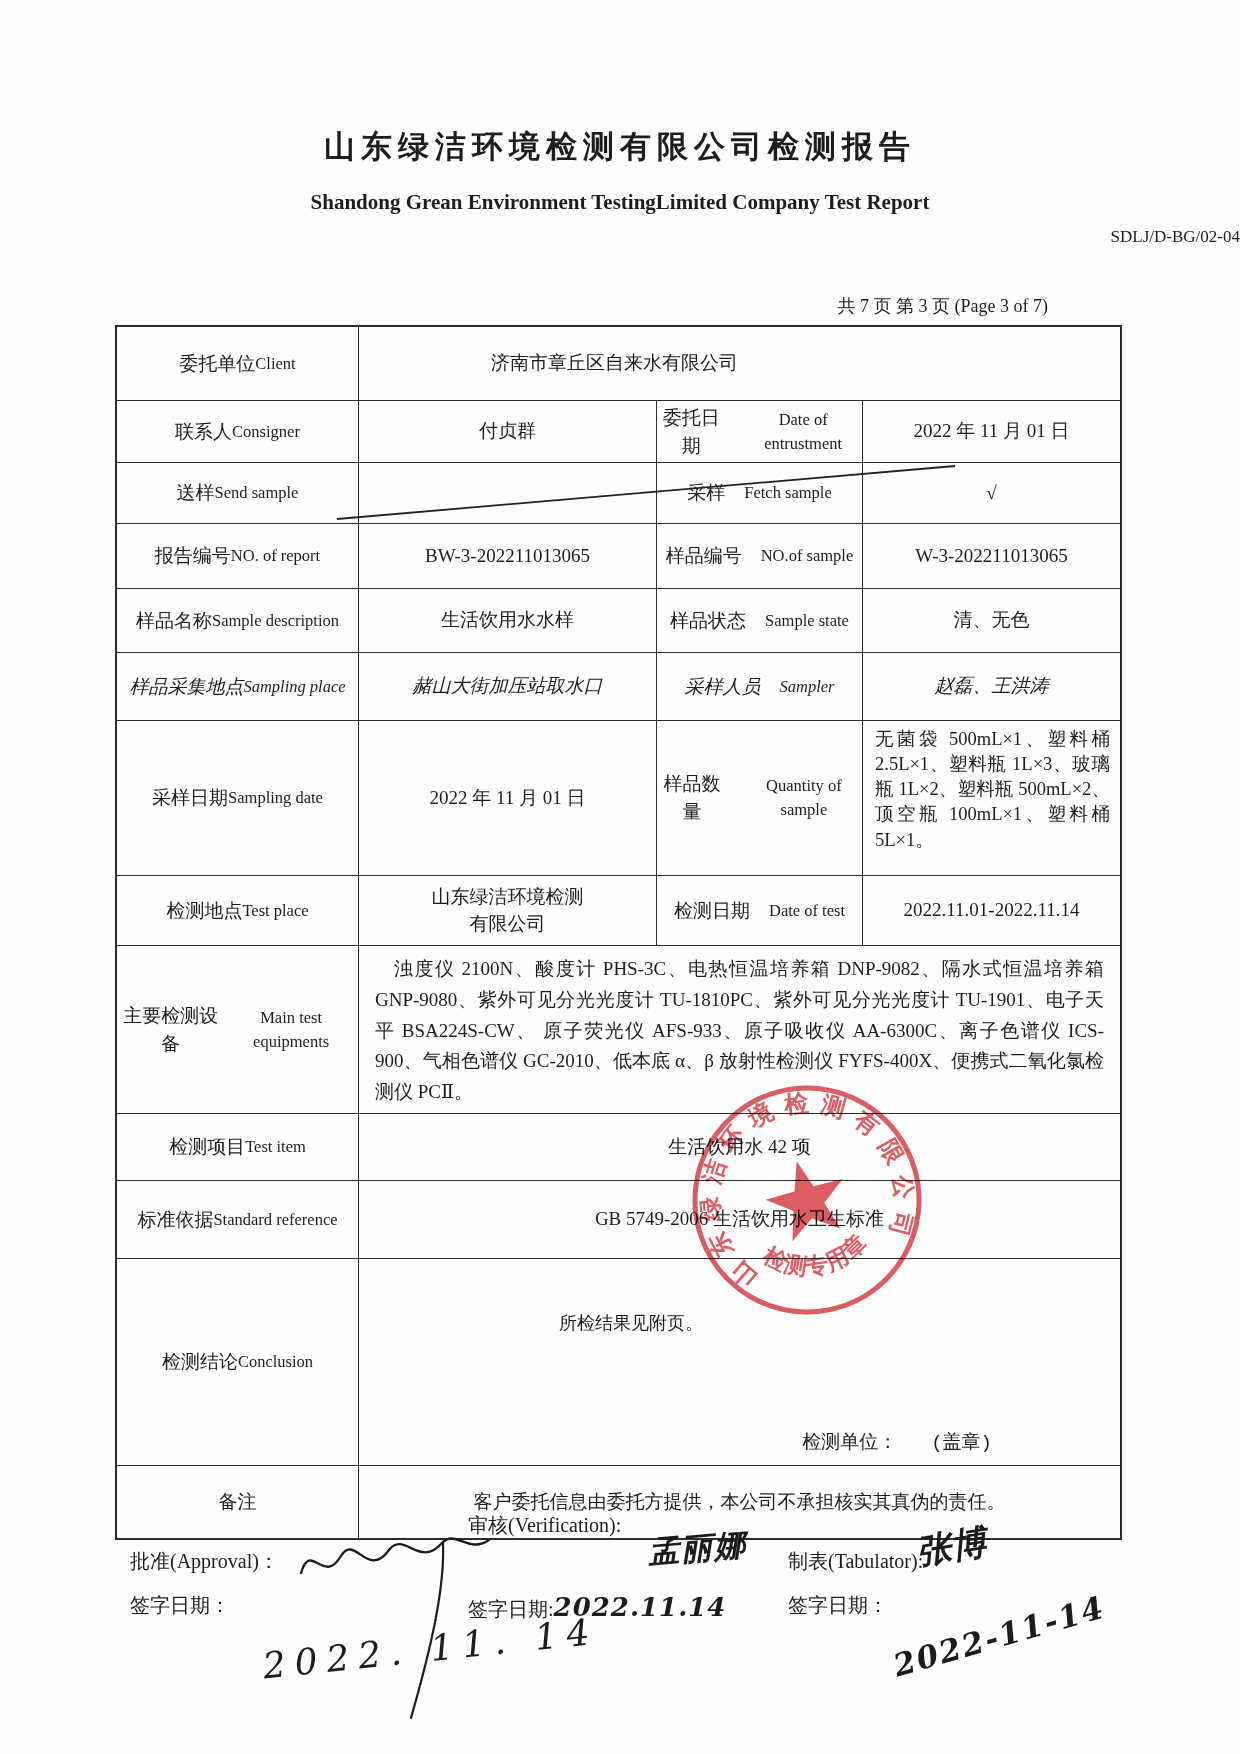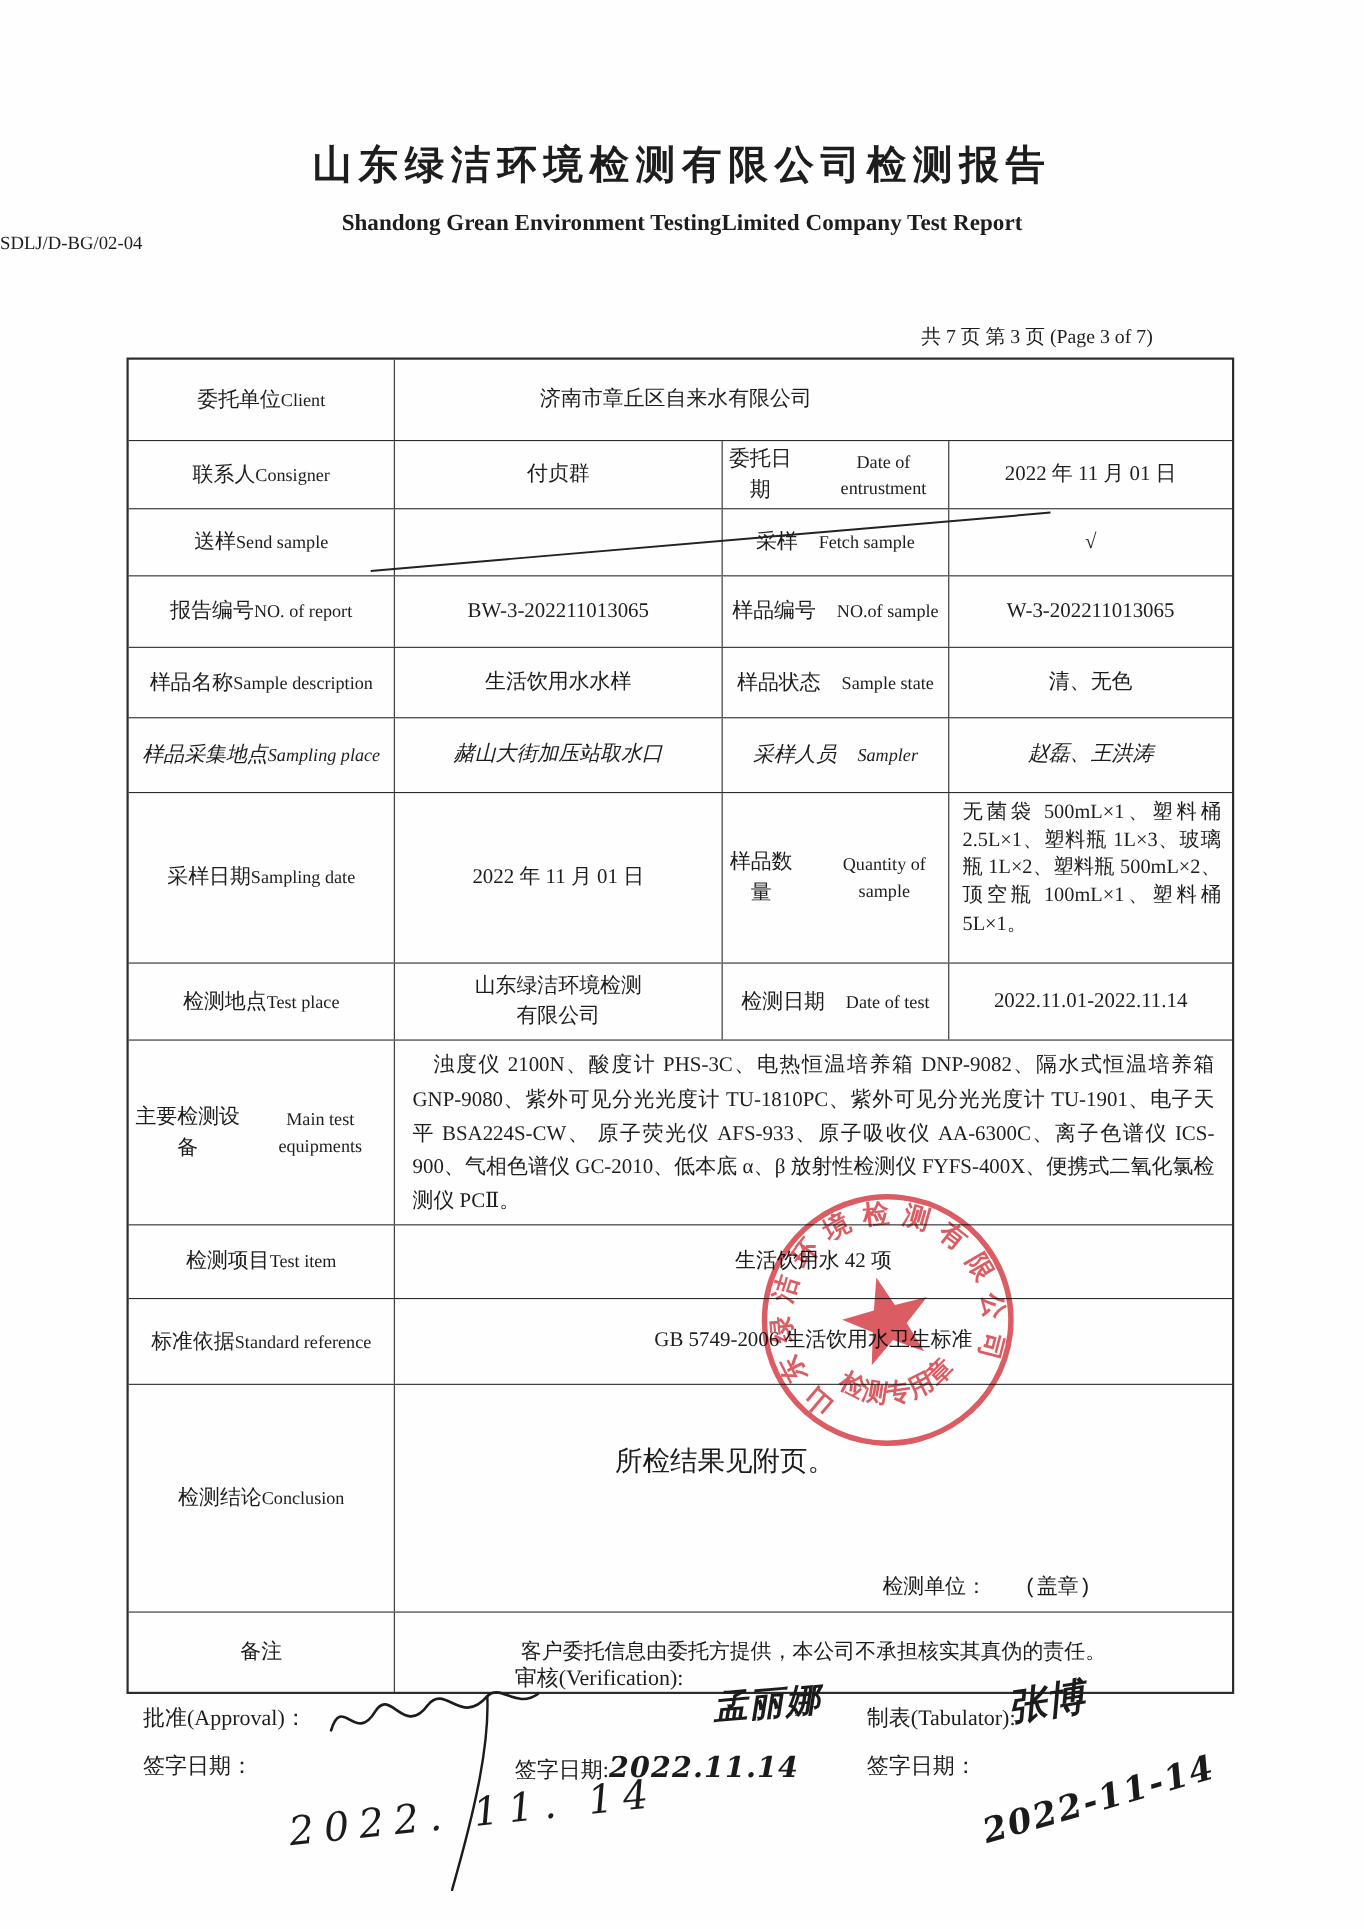--- a/index.html
+++ b/index.html
@@ -2,23 +2,23 @@
 <html><head>
 <meta charset="utf-8">
 <style>
   html,body{margin:0;padding:0;background:#ffffff;}
   .page{
     position:relative;width:1240px;height:1754px;background:#fefefe;
     font-family:"Liberation Serif","DejaVu Serif",serif;color:#1d1d1d;overflow:hidden;
   }
   .abs{position:absolute;}
   
-  .title-cn{top:126px;left:0;width:100%;text-align:center;font-size:36px;font-weight:bold;letter-spacing:6px;}
+  .title-cn{top:126px;left:0;width:100%;text-align:center;font-size:31px;font-weight:bold;letter-spacing:6px;}
   .title-en{top:190px;left:0;width:100%;text-align:center;font-size:21px;font-weight:bold;}
-  .doc-code{top:211px;left:0;width:100%;text-align:left;font-size:17px;}
+  .doc-code{top:227px;left:0;width:100%;text-align:right;font-size:17px;}
   .pageline{top:294px;right:192px;font-size:18px;}
   
   .tbl{left:115px;top:325px;width:1007px;border:2.6px solid #2c2c2c;box-sizing:border-box;background:transparent;}
   .row{display:flex;box-sizing:border-box;}
   .tbl .row:not(:first-child){border-top:1.7px solid #2c2c2c;}
   .row > div{box-sizing:border-box;}
   .row > div + div{border-left:1.7px solid #2c2c2c;}
   .c1{width:241px;flex:none;}
   .c2{width:298px;flex:none;}
   .c3{width:206px;flex:none;gap:19px;}
@@ -28,21 +28,21 @@
   .lbl .cn{font-size:19px;}
   .lbl .en{font-size:16.5px;}
   .val{display:flex;align-items:center;justify-content:center;text-align:center;font-size:19px;line-height:1.4;white-space:pre-line;}
   .r1{height:73px;} .r2{height:62px;} .r3{height:61px;} .r4{height:65px;} .r5{height:64px;}
   .r6{height:68px;font-style:italic;} .r7{height:155px;} .r8{height:70px;} .r9{height:168px;} .r10{height:67px;}
   .r11{height:78px;} .r12{height:207px;} .r13{height:73px;}
   .client-val{padding-right:250px;}
   .qty-val{display:block;text-align:justify;font-size:18.5px;line-height:1.36;padding:6px 10px 4px 12px;}
   .equip-val{display:block;text-align:justify;font-size:19px;line-height:1.62;padding:8px 16px 4px 16px;text-indent:1em;}
   .concl-cell{position:relative;}
-  .concl-text{position:absolute;left:200px;top:52px;font-size:25px;}
+  .concl-text{position:absolute;left:200px;top:52px;font-size:18px;}
   .seal-line{position:absolute;right:128px;bottom:10px;font-size:19px;font-family:Liberation Mono, monospace;}
   .seal-line .gap{display:inline-block;width:34px;}
   
   .stamp{left:677px;top:1070px;width:260px;height:260px;opacity:.82;mix-blend-mode:multiply;transform:rotate(-15deg);}
   
   .overlay{left:0;top:0;width:1240px;height:1754px;pointer-events:none;}
   
   .flabel{font-size:20px;}
   .hw{font-family:"DejaVu Serif","Liberation Serif",serif;font-style:italic;color:#1b1b1b;}
   .f-appr-label{left:130px;top:1548px;}

